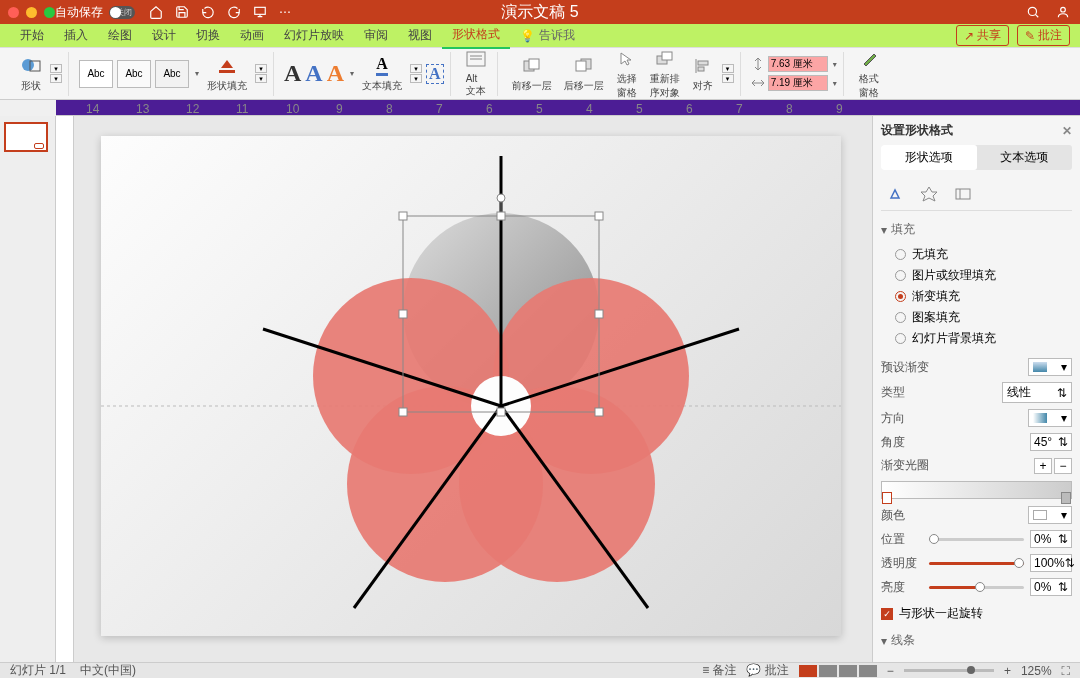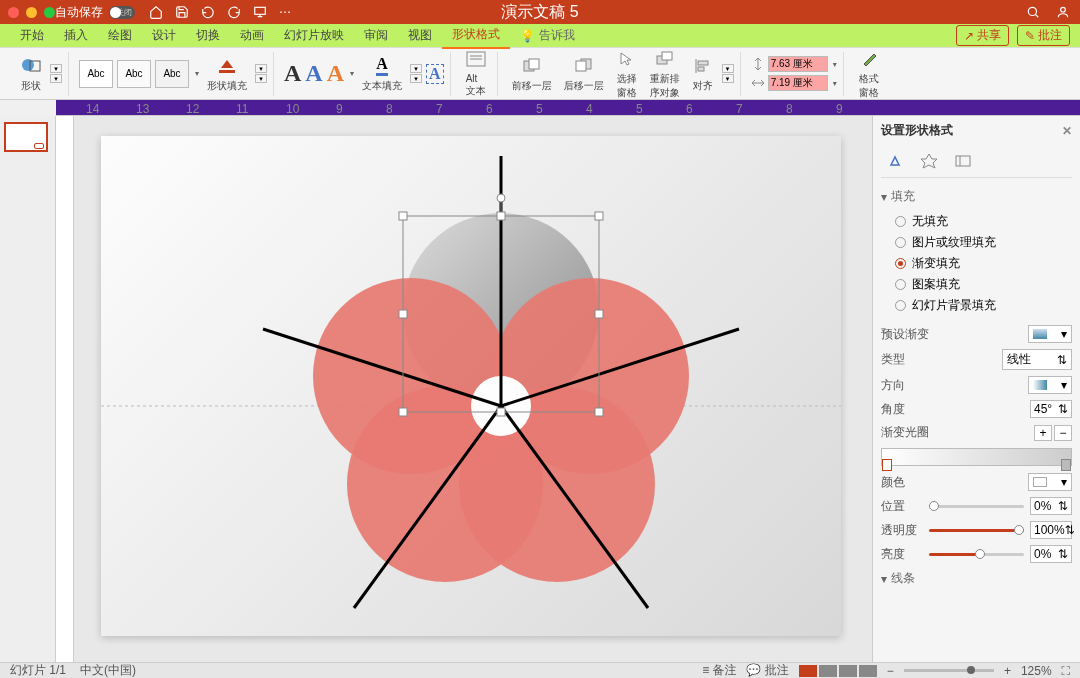--- a/index.html
+++ b/index.html
@@ -17,21 +17,21 @@
 .toggle::after { content: ''; width: 11px; height: 11px; background: #fff; border-radius: 50%; position: absolute; left: 1px; top: 1px; }
 .toggle-label { font-size: 8px; color: #ccc; position: absolute; right: 3px; top: 1px; }
 .title-icons { display: flex; gap: 12px; margin-left: 14px; }
 .title-icons svg, .title-right svg { width: 14px; height: 14px; }
 .title-center { position: absolute; left: 50%; transform: translateX(-50%); color: #fff; font-size: 16px; }
 .title-right { position: absolute; right: 10px; display: flex; gap: 16px; }
 
 
 .ribbon-tabs { height: 24px; background: #bef264; display: flex; align-items: center; padding: 0 10px; border-bottom: 1px solid #ddd; position: relative; }
 .tab { padding: 4px 10px; color: #444; cursor: pointer; font-size: 12px; }
-.tab.active { color: #c43e1c; border-bottom: 2px solid #f97316; }
+.tab.active { color: #c43e1c; border-bottom: 2px solid #22c55e; }
 .tab-tell { display: flex; align-items: center; gap: 4px; color: #666; }
 .tab-right { position: absolute; right: 10px; display: flex; gap: 8px; }
 .tag-btn { border: 1px solid #c43e1c; color: #c43e1c; border-radius: 3px; padding: 1px 7px; font-size: 11px; display: flex; align-items: center; gap: 3px; }
 
 
 .ribbon { height: 52px; background: #f5f5f5; border-bottom: 1px solid #ccc; display: flex; align-items: center; padding: 0 10px; gap: 4px; }
 .ribbon-group { display: flex; align-items: center; gap: 4px; padding: 0 6px; border-right: 1px solid #ddd; height: 44px; }
 .ribbon-btn-lg { display: flex; flex-direction: column; align-items: center; gap: 2px; cursor: pointer; padding: 2px 4px; }
 .ribbon-btn-lg .icon { width: 22px; height: 22px; display: flex; align-items: center; justify-content: center; }
 .ribbon-label { font-size: 10px; color: #444; }
@@ -397,20 +397,24 @@
         </g>
       </svg>
     </div>
   </div>
 
   <div class="pane">
     <div class="pane-title">
       <span>设置形状格式</span>
       <span style="cursor:pointer;color:#888">✕</span>
     </div>
+    <div class="pane-tabs">
+      <div class="pane-tab active">形状选项</div>
+      <div class="pane-tab">文本选项</div>
+    </div>
     <div class="pane-icons">
       <div class="pi">
           <svg width="18" height="18">
             <path d="M5 13 L9 5 L13 13 Z" fill="none" stroke="#4472c4" stroke-width="1.5"></path>
           </svg>
         </div>
       <div class="pi">
           <svg width="18" height="18">
             <polygon points="9,2 12,7 17,7 13,11 15,16 9,13 3,16 5,11 1,7 6,7" fill="none" stroke="#888"></polygon>
           </svg>
@@ -523,20 +527,24 @@
       <span class="prop-label" style="width:42px">亮度</span>
       <div class="slider-track" style="background:linear-gradient(90deg,#c43e1c 50%,#ccc 50%)">
           <div class="slider-thumb" style="left:48%"></div>
         </div>
       <div class="spinner">
           <span>0%</span>
           <span>⇅</span>
         </div>
     </div>
 
+    <div class="radio-item" style="padding:6px 0">
+      <span class="checkbox"></span>
+        <span>与形状一起旋转</span>
+    </div>
 
     <div class="section-head">
         <span>▾</span>
         <span>线条</span>
       </div>
 
   </div>
 </div>
 
 <div class="statusbar">

